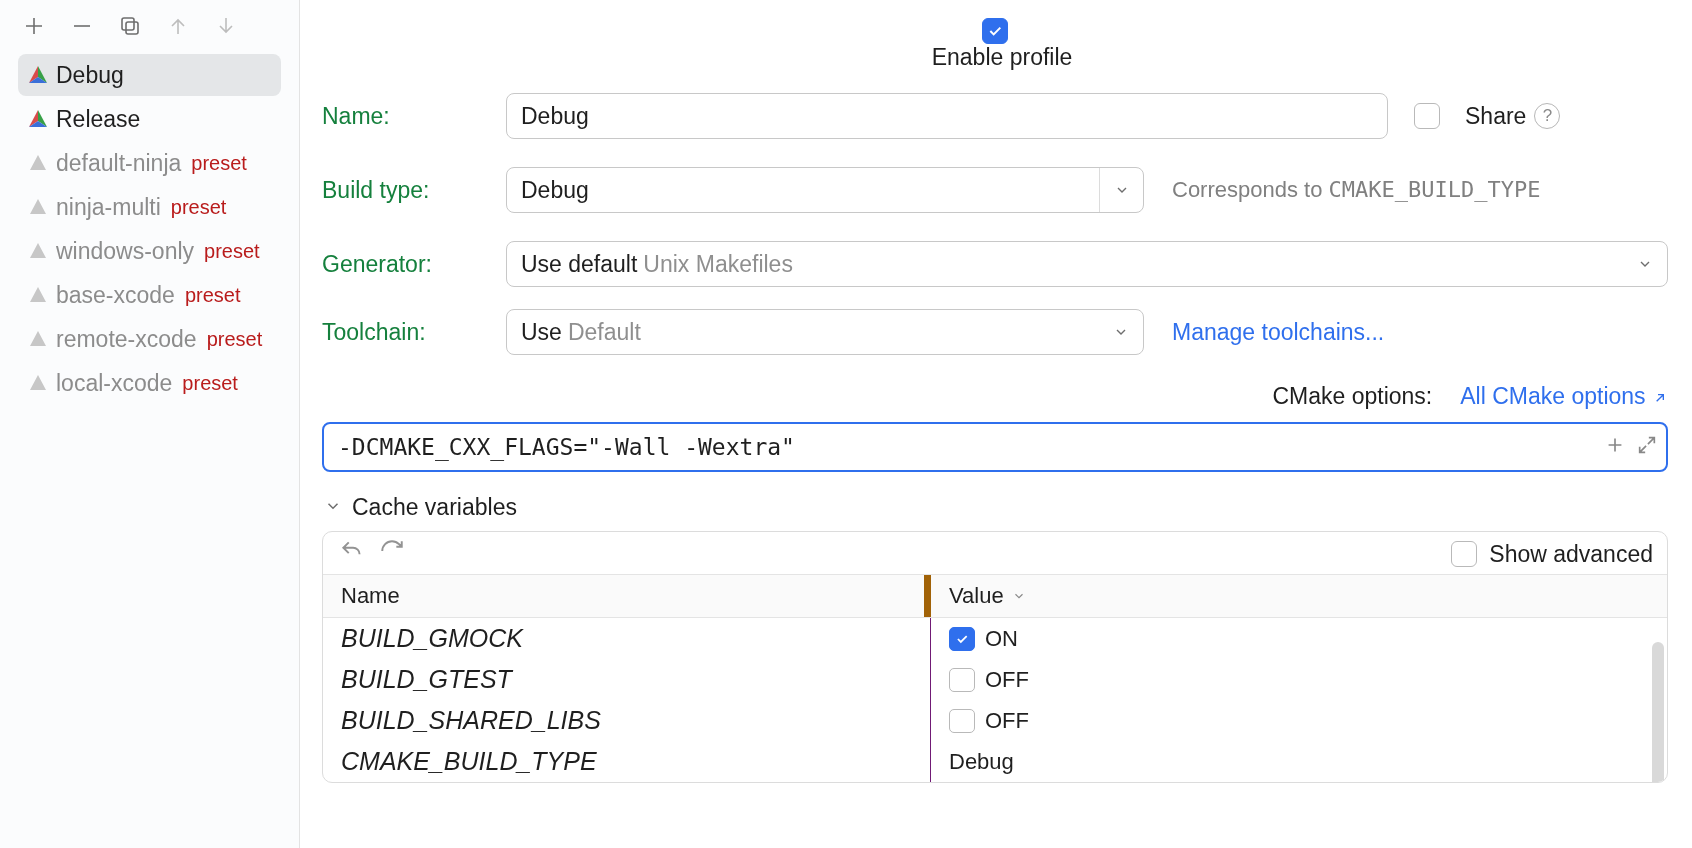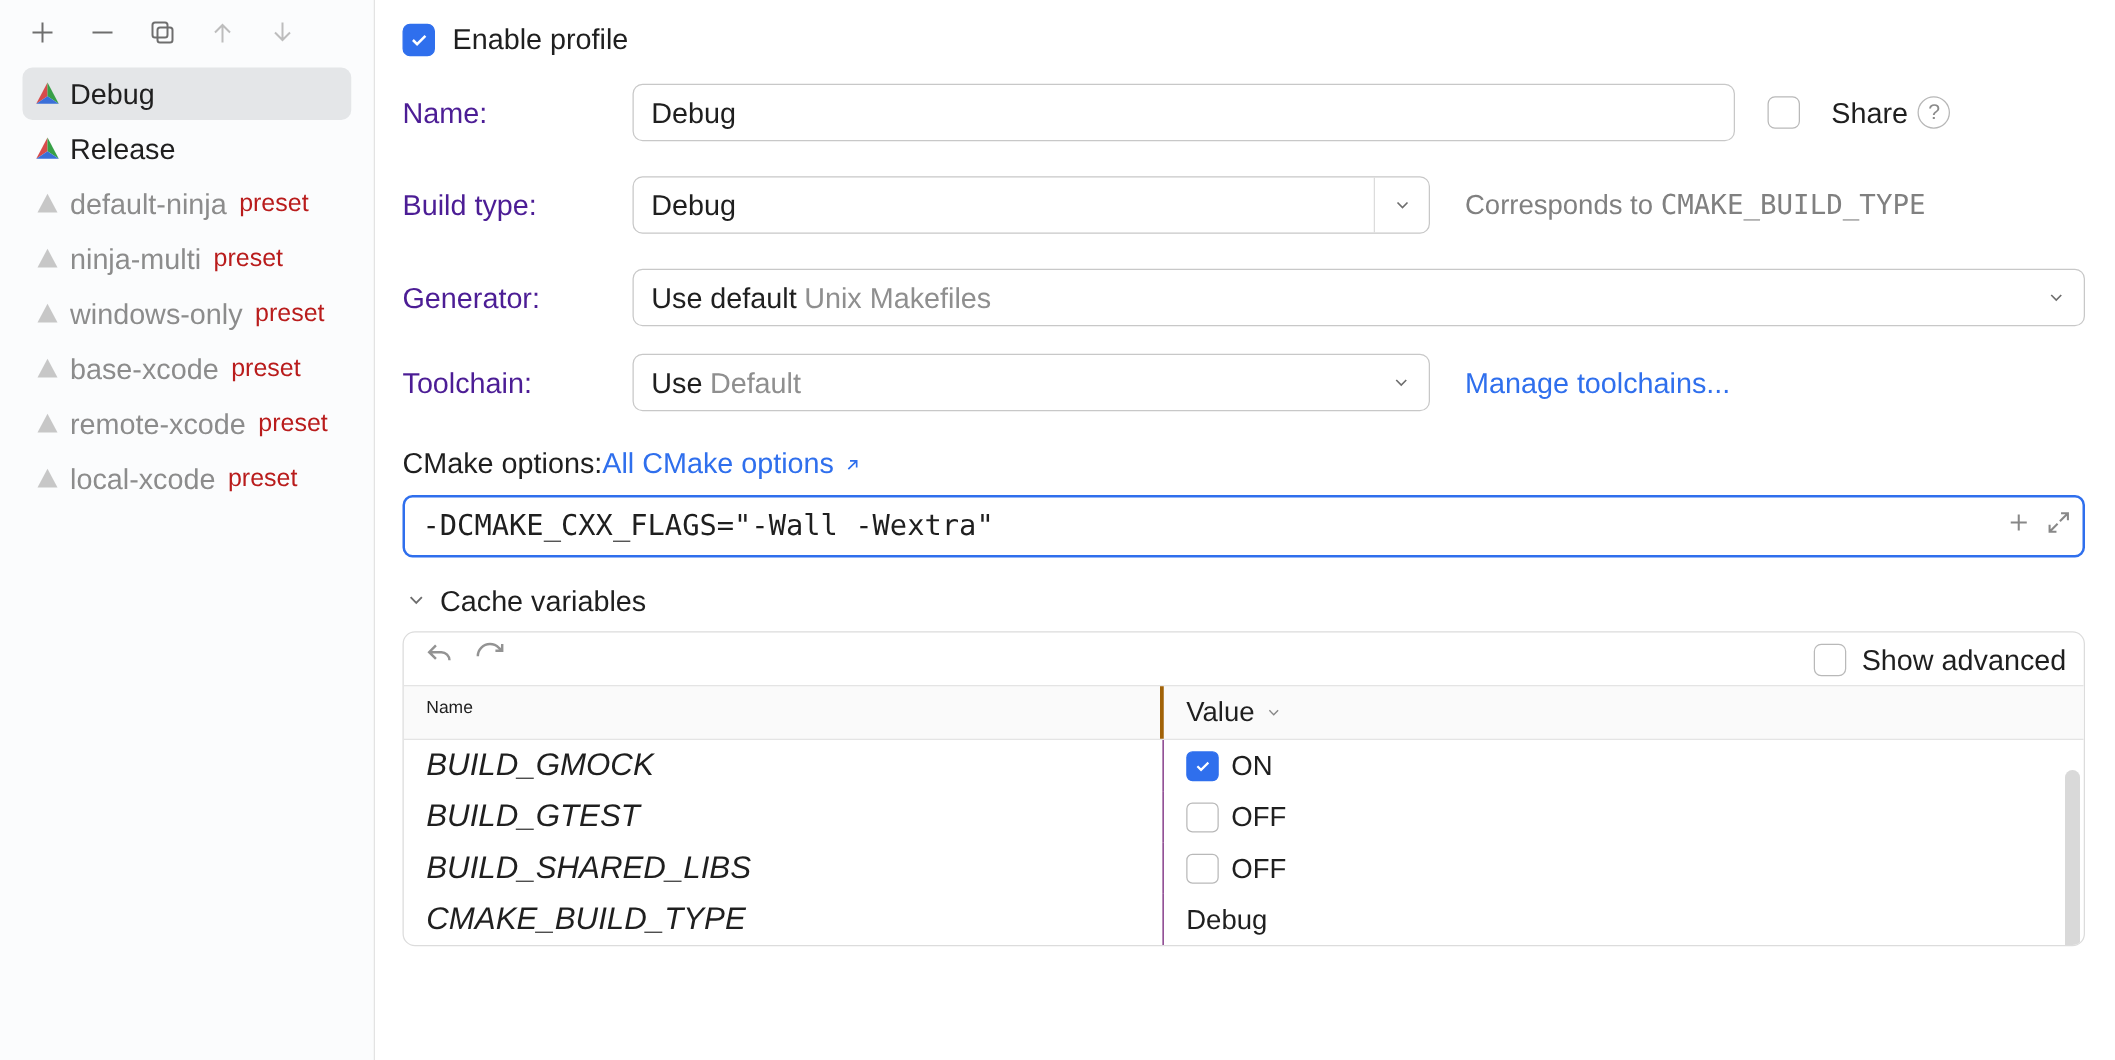--- a/index.html
+++ b/index.html
@@ -19,21 +19,21 @@
   .profile-item .pname { font-size: 23px; }
   .profile-item .suffix { color: #b91c1c; font-size: 20px; margin-left: 2px; }
   .profile-item.dim .pname { color: #8c8c8c; }
 
   .tri { width: 20px; height: 20px; position: relative; flex: 0 0 20px; }
   .tri svg { position:absolute; top:0; left:0; }
 
   
   .main { flex: 1; padding: 18px 24px 0 22px; overflow: hidden; }
   .row { display: flex; align-items: center; margin-bottom: 28px; }
-  .lbl { width: 184px; flex: 0 0 184px; font-size: 23px; color: #4c1d95; }
+  .lbl { width: 184px; flex: 0 0 184px; font-size: 23px; color: #15803d; }
 
   .cbx { width: 26px; height: 26px; border-radius: 6px; border: 1.5px solid #b9b9b9; display:inline-flex; align-items:center; justify-content:center; flex:0 0 26px; background:#fff; }
   .cbx.checked { background:#2f6fed; border-color:#2f6fed; }
   .cbx.checked svg { color:#fff; }
 
   .field { height: 46px; border: 1px solid #c8c8c8; border-radius: 8px; background:#fff; display:flex; align-items:center; padding: 0 14px; font-size:23px; }
   .combo { position: relative; }
   .combo .chev { position:absolute; right:0; top:0; width:44px; height:100%; display:flex; align-items:center; justify-content:center; border-left:1px solid #dcdcdc; }
   .combo.nosplit .chev { border-left:none; }
   .faded { color:#8f8f8f; }
@@ -50,21 +50,21 @@
   .section-hdr .chev-dn { color:#6e6e6e; }
   .section-hdr .ttl { font-size:23px; }
 
   .cache-box { border:1px solid #dcdcdc; border-radius:10px; overflow:hidden; position:relative; }
   .cache-tb { display:flex; align-items:center; justify-content:space-between; padding:6px 14px 4px 16px; }
   .cache-tb .lefttb { display:flex; gap:14px; color:#939393; }
   .cache-tb .lefttb svg { width:26px; height:26px; }
   .cache-tb .right { display:flex; align-items:center; gap:12px; font-size:23px; }
 
   .cache-head { display:flex; border-top:1px solid #e4e4e4; border-bottom:1px solid #e4e4e4; background:#fafafa; }
-  .coln { flex:0 0 608px; padding:8px 18px; font-size:14px; border-right:3px solid #a16207; }
+  .coln { flex:0 0 608px; padding:8px 18px; font-size:22px; border-right:7px solid #a16207; }
   .colv { flex:1; padding:8px 18px; font-size:22px; display:flex; gap:8px; }
   .colv .sort { color:#888; }
 
   .cache-row { display:flex; }
   .cache-row .coln { border-right:1px solid #701a75; padding:6px 18px; font-size:25px;font-style:italic;}
   .cache-row .colv { padding:4px 18px; font-size:22px; display:flex; align-items:center; gap:10px; }
   .cache-row .cbx { width:24px; height:24px; border-radius:5px; }
   .pill-scroll { position:absolute; right:3px; top:110px; width:12px; height:150px; background:#d9d9d9; border-radius:6px; }
 </style>
 </head>
@@ -174,21 +174,21 @@
           </svg>
         </span>
         <span class="pname">local-xcode</span>
         <span class="suffix">preset</span>
       </div>
     </div>
 </div>
 
 <div class="main">
 
-  <div class="row" style="margin-bottom:22px;">
+  <div class="row" style="margin-bottom:22px;flex-direction:column;">
     <span class="cbx checked">
         <svg width="16" height="16" viewBox="0 0 24 24" fill="none" stroke="currentColor" stroke-width="3">
           <path d="M5 12l5 5L20 7"></path>
         </svg>
       </span>
     <span style="margin-left:14px;">Enable profile</span>
   </div>
 
   <div class="row">
     <span class="lbl">Name:</span>
@@ -235,21 +235,21 @@
       <span class="faded" style="margin-left:6px;">Default</span>
       <span class="chev">
           <svg width="16" height="16" viewBox="0 0 24 24" fill="none" stroke="#6e6e6e" stroke-width="2">
             <path d="M6 9l6 6 6-6"></path>
           </svg>
         </span>
     </div>
     <span class="link" style="margin-left:28px;">Manage toolchains...</span>
   </div>
 
-  <div class="row" style="margin-bottom:12px; justify-content:flex-start;">
+  <div class="row" style="margin-bottom:12px; justify-content:flex-end;gap:28px;">
     <span>CMake options:</span>
     <span class="link">
       <span>All CMake options </span><svg style="vertical-align:-2px" width="16" height="16" viewBox="0 0 24 24" fill="none" stroke="#2f6fed" stroke-width="2">
           <path d="M7 17L17 7M9 7h8v8"></path>
         </svg>
     </span>
   </div>
   <div class="opts-box">
     <span>-DCMAKE_CXX_FLAGS="-Wall -Wextra"</span>
     <span class="opts-tools">

